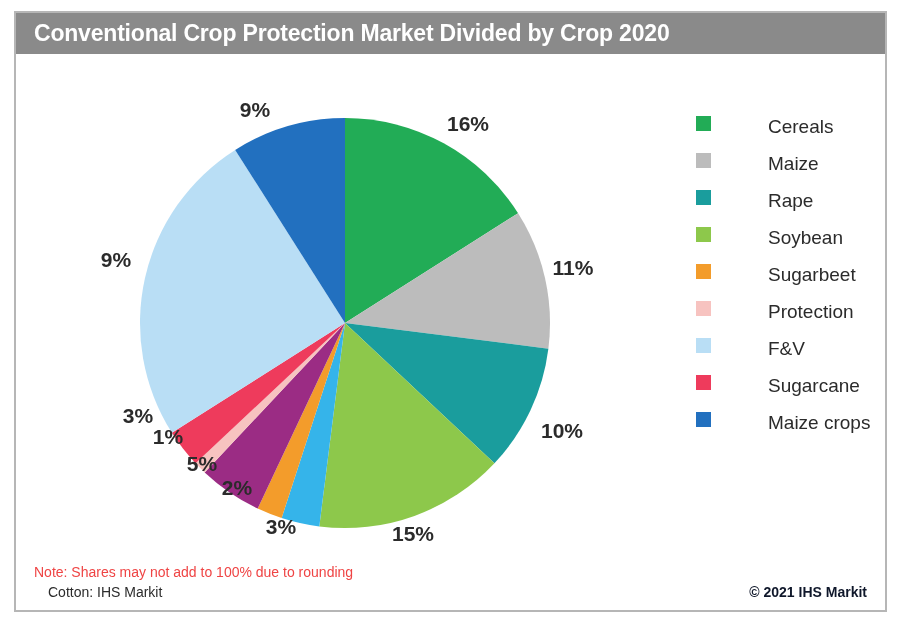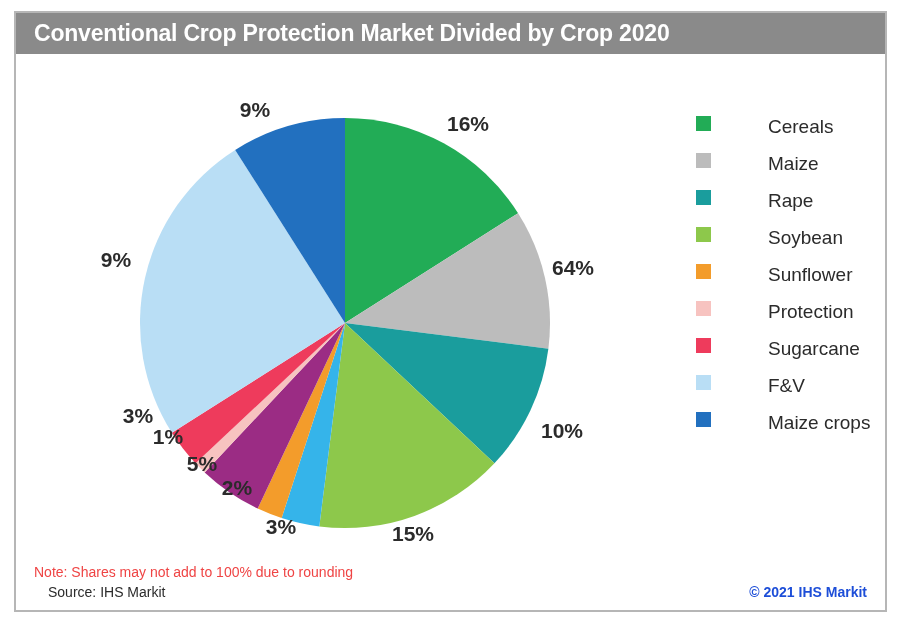--- a/index.html
+++ b/index.html
@@ -113,21 +113,21 @@
     font-size: 14px;
     color: #2b2b2b;
     white-space: nowrap;
   }
   #copyright-line {
     position: absolute;
     right: 18px;
     top: 22px;
     font-size: 14px;
     font-weight: bold;
-    color: #1d4ed8;
+    color: #0f172a;
     white-space: nowrap;
   }
 </style>
 </head>
 <body>
 
 <div id="figure">
 
   <div id="title-bar">
     <div id="title-text">Conventional Crop Protection Market Divided by Crop 2020</div>
@@ -144,21 +144,21 @@
           <path d="M 329 269 L 265.65 463.97 A 205 205 0 0 1 241.72 454.49 Z" fill="#f39c2b"></path>
           <path d="M 329 269 L 241.72 454.49 A 205 205 0 0 1 188.67 418.44 Z" fill="#9b2c84"></path>
           <path d="M 329 269 L 188.67 418.44 A 205 205 0 0 1 179.56 409.33 Z" fill="#f7c3c0"></path>
           <path d="M 329 269 L 179.56 409.33 A 205 205 0 0 1 155.91 378.84 Z" fill="#ee3b5c"></path>
           <path d="M 329 269 L 155.91 378.84 A 205 205 0 0 1 219.16 95.91 Z" fill="#b9def5"></path>
           <path d="M 329 269 L 219.16 95.91 A 205 205 0 0 1 329.00 64.00 Z" fill="#2270bf"></path>
         </g>
     </svg>
     <div id="pct-label-layer">
         <div class="pct-label" style="left: 452px; top: 70px;">16%</div>
-        <div class="pct-label" style="left: 557px; top: 214px;">64%</div>
+        <div class="pct-label" style="left: 557px; top: 214px;">11%</div>
         <div class="pct-label" style="left: 546px; top: 377px;">10%</div>
         <div class="pct-label" style="left: 397px; top: 480px;">15%</div>
         <div class="pct-label" style="left: 265px; top: 473px;">3%</div>
         <div class="pct-label" style="left: 221px; top: 434px;">2%</div>
         <div class="pct-label" style="left: 186px; top: 410px;">5%</div>
         <div class="pct-label" style="left: 152px; top: 383px;">1%</div>
         <div class="pct-label" style="left: 122px; top: 362px;">3%</div>
         <div class="pct-label" style="left: 100px; top: 206px;">9%</div>
         <div class="pct-label" style="left: 239px; top: 56px;">9%</div>
       </div>
@@ -175,40 +175,40 @@
         <div class="legend-row">
           <span class="legend-swatch" style="background: rgb(26, 157, 157);"></span>
           <span class="legend-label">Rape</span>
         </div>
         <div class="legend-row">
           <span class="legend-swatch" style="background: rgb(141, 200, 75);"></span>
           <span class="legend-label">Soybean</span>
         </div>
         <div class="legend-row">
           <span class="legend-swatch" style="background: rgb(243, 156, 43);"></span>
-          <span class="legend-label">Sunflower</span>
+          <span class="legend-label">Sugarbeet</span>
         </div>
         <div class="legend-row">
           <span class="legend-swatch" style="background: rgb(247, 195, 192);"></span>
           <span class="legend-label">Protection</span>
         </div>
         <div class="legend-row">
+          <span class="legend-swatch" style="background: rgb(185, 222, 245);"></span>
+          <span class="legend-label">F&amp;V</span>
+        </div>
+        <div class="legend-row">
           <span class="legend-swatch" style="background: rgb(238, 59, 92);"></span>
           <span class="legend-label">Sugarcane</span>
         </div>
         <div class="legend-row">
-          <span class="legend-swatch" style="background: rgb(185, 222, 245);"></span>
-          <span class="legend-label">F&amp;V</span>
-        </div>
-        <div class="legend-row">
           <span class="legend-swatch" style="background: rgb(34, 112, 191);"></span>
           <span class="legend-label">Maize crops</span>
         </div>
       </div>
   </div>
 
   <div id="footer">
     <div id="note-line">Note: Shares may not add to 100% due to rounding</div>
-    <div id="source-line">Source: IHS Markit</div>
+    <div id="source-line">Cotton: IHS Markit</div>
     <div id="copyright-line">© 2021 IHS Markit</div>
   </div>
 
 </div>
 
 </body></html>

